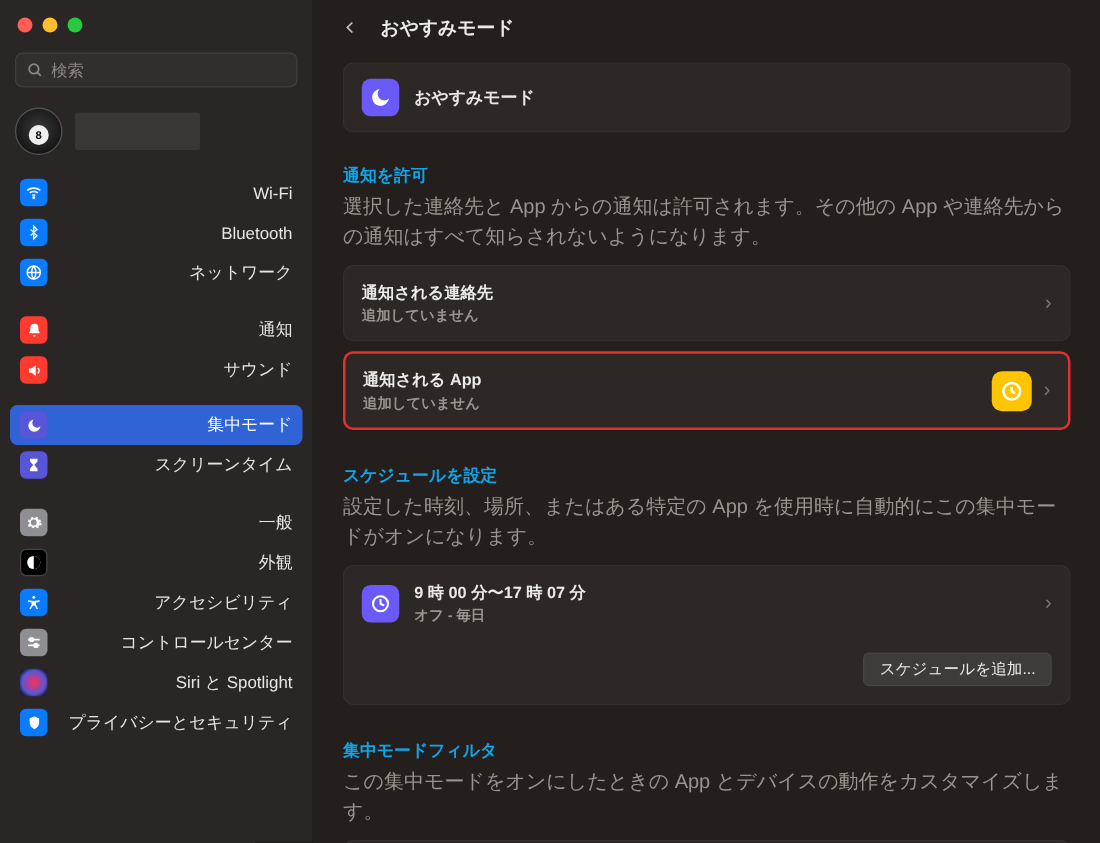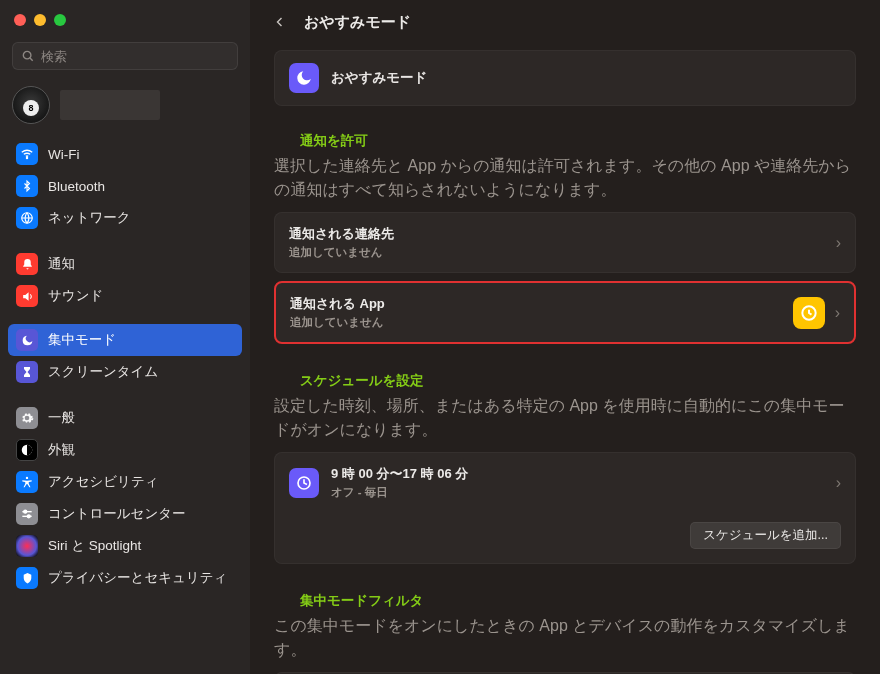--- a/index.html
+++ b/index.html
@@ -15,21 +15,21 @@
   .tl-green { background: #28c840; }
   .search-wrap { padding: 2px 12px 10px 12px; }
   .search { display: flex; align-items: center; gap: 6px; background: rgba(255,255,255,0.04); border: 1px solid rgba(255,255,255,0.08); border-radius: 6px; height: 28px; padding: 0 8px; color: #8d8783; }
   .search input { background: transparent; border: none; outline: none; color: #e8e5e3; font-size: 13px; width: 100%; }
   .search input::placeholder { color: #8d8783; }
   .profile-row { display: flex; align-items: center; gap: 10px; padding: 6px 12px 12px 12px; }
   .avatar { width: 38px; height: 38px; border-radius: 50%; background: radial-gradient(circle at 50% 45%, #3b3b3b 0%, #141414 75%); border: 1px solid #555; position: relative; display:flex; align-items:center; justify-content:center;}
   .avatar .ball { width:16px; height:16px; border-radius:50%; background:#eee; display:flex; align-items:center; justify-content:center; font-size:9px; color:#000; font-weight:700; margin-top:6px;}
   .profile-name-block { background: #3a3634; width: 100px; height: 30px; border-radius: 2px; }
   .nav-group { padding: 2px 8px; margin-bottom: 10px; }
-  .nav-item { display: flex; align-items: center; gap: 10px; padding: 5px 8px; border-radius: 6px; cursor: default; font-size: 13.5px; color: #e8e5e3; }
+  .nav-item { display: flex; align-items: center; gap: 10px; padding: 5px 8px; border-radius: 6px; cursor: default; font-size: 13.5px; color: #e8e5e3; justify-content: space-between; }
   .nav-item.selected { background: #2f63d6; color: #fff; margin-top: 12px; }
   .nav-icon { width: 22px; height: 22px; border-radius: 5px; display: flex; align-items: center; justify-content: center; flex-shrink: 0; font-size: 13px; color: #fff; }
   .ic-wifi { background: #0a7aff; }
   .ic-bt { background: #0a7aff; }
   .ic-net { background: #0a7aff; }
   .ic-notif { background: #ff3b30; }
   .ic-sound { background: #ff3b30; }
   .ic-focus { background: #5856d6; }
   .ic-screentime { background: #5856d6; }
   .ic-general { background: #8e8e93; }
@@ -42,21 +42,21 @@
   
   .main { flex: 1; background: #241f1d; height: 100%; overflow-y: auto; }
   .main-header { display: flex; align-items: center; gap: 14px; padding: 12px 20px 18px 20px; }
   .back-btn { width: 20px; height: 20px; display: flex; align-items: center; justify-content: center; color: #c9c4c0; cursor: default; }
   .page-title { font-size: 15px; font-weight: 700; color: #eceae8; }
   .content { padding: 0 24px 30px 24px; }
   .panel, .row-card { background: rgba(255,255,255,0.045); border: 1px solid rgba(255,255,255,0.04); border-radius: 8px; }
   .mode-row { display: flex; align-items: center; gap: 12px; padding: 12px 14px; margin-bottom: 26px; }
   .mode-icon { width: 30px; height: 30px; border-radius: 7px; background: #6a5af9; display: flex; align-items: center; justify-content: center; color: #fff; font-size:16px;}
   .mode-label { font-size: 13.5px; font-weight: 600; }
-  .section-title { font-size: 13.5px; font-weight: 700; color: #84cc16; margin-bottom: 4px; margin-left: 26px; }
+  .section-title { font-size: 13.5px; font-weight: 700; color: #0ea5e9; margin-bottom: 4px; }
   .section-desc { font-size: 16px; color: #9b948e; line-height: 1.5; margin-bottom: 10px; }
   .row-card { padding: 12px 14px; display: flex; align-items: center; justify-content: space-between; margin-bottom: 8px; cursor: default; }
   .row-left { display: flex; align-items: center; gap: 12px; flex: 1; min-width: 0; font-weight: bold; }
   .row-texts { display: flex; flex-direction: column; gap: 2px; }
   .row-title { font-size: 13px; color: #eceae8; }
   .row-sub { font-size: 11.5px; color: #9b948e; }
   .row-right { display: flex; align-items: center; gap: 10px; }
   .app-badge { width: 32px; height: 32px; border-radius: 8px; background: #ffc500; display: flex; align-items: center; justify-content: center; color: #fff; }
   .chevron { color: #7d7771; font-size: 16px; }
   .highlighted { border: 2px solid #e03131 !important; }
@@ -281,21 +281,21 @@
         <div class="sched-panel">
           <div class="sched-row">
             <div class="row-left">
               <div class="sched-icon">
                 <svg width="18" height="18" viewBox="0 0 24 24" fill="none" stroke="#fff" stroke-width="2.2">
                     <circle cx="12" cy="12" r="8"></circle>
                     <polyline points="12 7 12 12 16 14"></polyline>
                   </svg>
               </div>
               <div class="row-texts">
-                <span class="row-title">9 時 00 分〜17 時 06 分</span>
+                <span class="row-title">9 時 00 分〜17 時 07 分</span>
                 <span class="row-sub">オフ - 毎日</span>
               </div>
             </div>
             <div class="row-right">
               <span class="chevron">›</span>
             </div>
           </div>
           <div class="sched-footer">
             <button class="add-sched-btn">スケジュールを追加...</button>
           </div>

